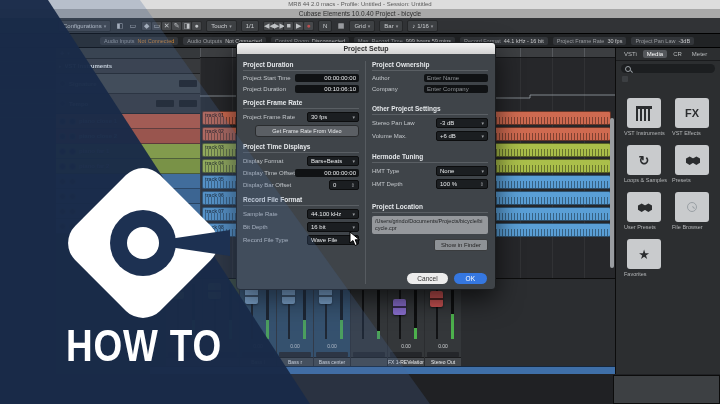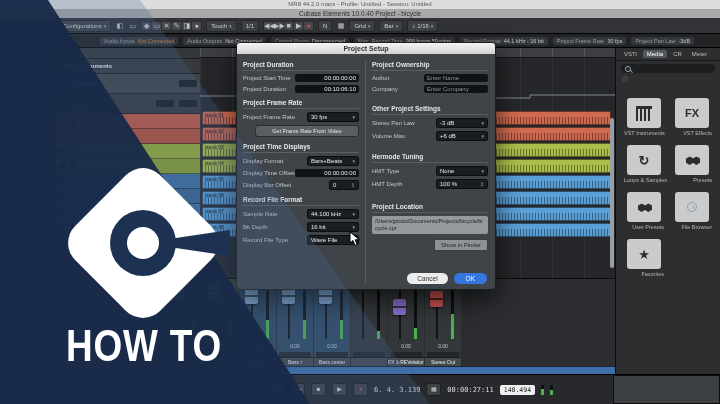--- a/index.html
+++ b/index.html
@@ -103,21 +103,21 @@
   .rtab.active{background:#54575b;color:#fff;}
   .searchbar{display:flex;align-items:center;gap:3px;background:#1c1e20;border-radius:5px;height:9px;
              margin:3px 5px 2px 5px;padding:0 4px;}
   .mag{width:4px;height:4px;border:1px solid #9aa0a5;border-radius:50%;position:relative;flex:none;}
   .mag:after{content:"";position:absolute;left:4px;top:4px;width:3px;height:1px;background:#9aa0a5;
              transform:rotate(45deg);}
   .filtrow{display:flex;gap:3px;padding:1px 6px 4px;}
   .sq{width:6px;height:6px;background:#3c3f42;border-radius:1px;}
   .tiles{display:grid;grid-template-columns:40px 40px;column-gap:8px;row-gap:9px;justify-content:center;
          padding-top:12px;}
-  .tcell{text-align:right;}
+  .tcell{text-align:left;}
   .tile{width:34px;height:30px;background:#c9cbcd;border-radius:3px;display:flex;align-items:center;
         justify-content:center;color:#2b2d2f;margin:0 auto;}
   .tlabel{font-size:5.5px;color:#b4b6b8;margin-top:2px;white-space:nowrap;}
   .pianoicon{width:16px;height:12px;background:repeating-linear-gradient(90deg,#2b2d2f 0 2px,#c9cbcd 2px 4px);
              border-top:3px solid #2b2d2f;}
   .fxicon{font-size:11px;font-weight:bold;}
   .loopicon{font-size:13px;font-weight:bold;}
   .hexicon{font-size:10px;letter-spacing:-2px;}
   .staricon{font-size:13px;}
   .rackfoot{left:613px;top:375px;width:107px;height:29px;background:#3d4043;border:1px solid #0c0c0c;box-sizing:border-box;}
@@ -439,38 +439,20 @@
       <div class="meterbar">
           <i style="height:45%;"></i>
         </div>
       <div class="stval">0.00</div>
       <div class="panrow"></div>
       <div class="stnm">Stereo Out</div>
     </div>
   </div>
   <div class="abs bluebar"></div>
 
-  <div class="abs transport">
-    <span class="tbtn">⟲</span>
-    <span class="tbtn">◀◀</span>
-    <span class="tbtn">▶▶</span>
-    <span class="tbtn">■</span>
-    <span class="tbtn">▶</span>
-    <span class="tbtn" style="color:#c05050;">●</span>
-    <span class="tnum">6. 4. 3.139</span>
-    <span class="tbtn">▦</span>
-    <span class="tnum">00:00:27:11</span>
-    <span class="tempobox">140.494</span>
-    <span class="tmeter">
-        <i></i>
-      </span>
-    <span class="tmeter">
-        <i style="height:45%;"></i>
-      </span>
-  </div>
 
   <div class="abs rack">
     <div class="rtabs">
       <span class="rtab">VSTi</span>
       <span class="rtab active">Media</span>
       <span class="rtab">CR</span>
       <span class="rtab">Meter</span>
     </div>
     <div class="searchbar">
       <span class="mag"></span>

